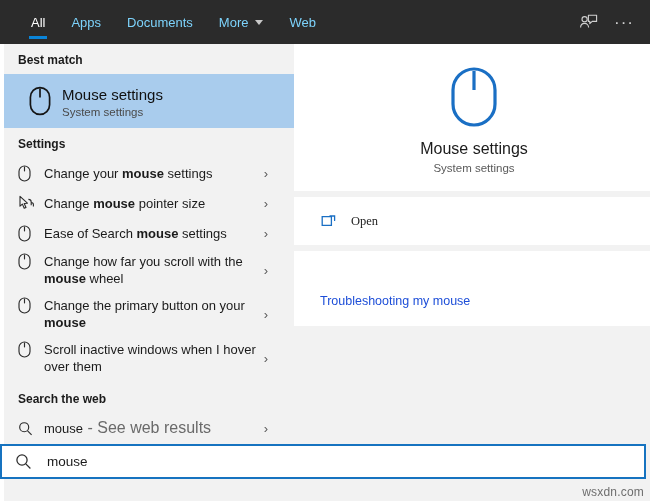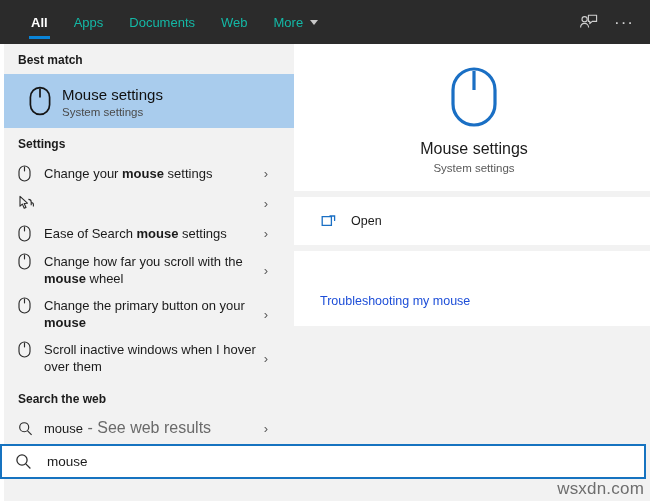--- a/index.html
+++ b/index.html
@@ -21,26 +21,26 @@
     width: 650px; height: 44px;
     background: #2b2b2b;
     display: flex; align-items: center;
   }
   .tabs { display: flex; align-items: center; height: 44px; margin-left: 18px; }
   .tab {
     position: relative;
     height: 44px;
     display: flex; align-items: center;
     padding: 0 13px;
-    color: #14b8a6;
+    color: #7dd3fc;
     font-size: 13px;
     cursor: default;
     white-space: nowrap;
   }
-  .tab.active { color: #ffffff; font-weight: bold; }
+  .tab.active { color: #ffffff; font-weight: normal; }
   .tab.active::after {
     content: "";
     position: absolute; left: 11px; right: 11px; bottom: 5px;
     height: 3px; background: #0a84d8;
   }
   .tab .caret {
     display: inline-block;
     margin-left: 7px;
     width: 0; height: 0;
     border-left: 4.5px solid transparent;
@@ -122,21 +122,21 @@
     align-items: center; justify-content: center;
     padding-top: 4px;
   }
   .hero-title { font-size: 16px; color: #1b1b1b; margin-top: 12px; }
   .hero-sub { font-size: 11.5px; color: #5a5a5a; margin-top: 4px; }
   .card.action {
     height: 48px;
     display: flex; align-items: center;
     padding-left: 27px;
   }
-  .action-label { font-size: 12.5px; color: #1b1b1b; margin-left: 14px; }
+  .action-label { font-size: 12.5px; color: #1b1b1b; margin-left: 14px; font-family: Liberation Serif, serif; }
   .card.help {
     padding: 17px 0 18px 26px;
     min-height: 70px;
   }
   .help-title { font-size: 12.5px; font-weight: bold; color: #1b1b1b; }
   .help-link { font-size: 12.5px; color: #1d4ed8; margin-top: 26px; }
 
   
   .searchbar {
     position: absolute; left: 0; top: 444px;
@@ -144,21 +144,21 @@
     background: #ffffff;
     border: 2px solid #1673c0;
     display: flex; align-items: center;
     padding-left: 13px;
     z-index: 5;
   }
   .search-val { font-size: 13.5px; color: #1b1b1b; margin-left: 15px; }
 
   .watermark {
     position: absolute; right: 6px; bottom: 2px;
-    font-size: 17px; color: #6e6e6e;
+    font-size: 12px; color: #6e6e6e;
     letter-spacing: .2px;
   }
   svg { display: block; }
 </style>
 </head>
 <body>
 
 <div id="app">
 
   <div class="header">
@@ -166,25 +166,25 @@
       <div class="tab active">
         <span>All</span>
       </div>
       <div class="tab">
         <span>Apps</span>
       </div>
       <div class="tab">
         <span>Documents</span>
       </div>
       <div class="tab">
-        <span>Web</span>
-      </div>
-      <div class="tab">
         <span>More</span>
         <span class="caret"></span>
+      </div>
+      <div class="tab">
+        <span>Web</span>
       </div>
     </div>
     <div class="header-right">
       <div class="hdr-btn">
         <svg width="19" height="18" viewBox="0 0 19 18">
           <circle cx="5.6" cy="6.2" r="2.6" fill="none" stroke="#d0d0d0" stroke-width="1.1"></circle>
           <path d="M1.6 14.6c0-2.5 1.8-4.2 4-4.2s4 1.7 4 4.2" fill="none" stroke="#d0d0d0" stroke-width="1.1"></path>
           <path d="M9.4 2.2h8.2v6.2h-4.4l-2.4 2.3V8.4H9.4z" fill="none" stroke="#d0d0d0" stroke-width="1.1" stroke-linejoin="round"></path>
         </svg>
       </div>
@@ -227,20 +227,21 @@
       </div>
 
       <div class="row">
         <span class="ico">
           <svg width="17" height="17" viewBox="0 0 17 17">
             <path d="M2 1.4 L2 11.2 L4.4 9.1 L6.2 13.2 L8 12.4 L6.2 8.5 L9.4 8.2 Z" fill="none" stroke="#2b2b2b" stroke-width="1.1" stroke-linejoin="round"></path>
             <path d="M10.4 4.4c1.6 0 2.8 1.1 2.8 2.6v3.2" fill="none" stroke="#2b2b2b" stroke-width="1.1"></path>
             <path d="M13.2 7.6c1.3 0 2.2.9 2.2 2v2" fill="none" stroke="#2b2b2b" stroke-width="1.1"></path>
           </svg>
         </span>
+        <span class="txt"><span>Change </span><b>mouse</b><span> pointer size</span></span>
         <span class="chev">›</span>
       </div>
 
       <div class="row">
         <span class="ico">
           <svg width="13" height="17" viewBox="0 0 13 17">
             <rect x="1" y="1" width="11" height="15" rx="5.5" fill="none" stroke="#2b2b2b" stroke-width="1.15"></rect>
             <line x1="6.5" y1="1.6" x2="6.5" y2="6.4" stroke="#2b2b2b" stroke-width="1.15"></line>
           </svg>
         </span>

